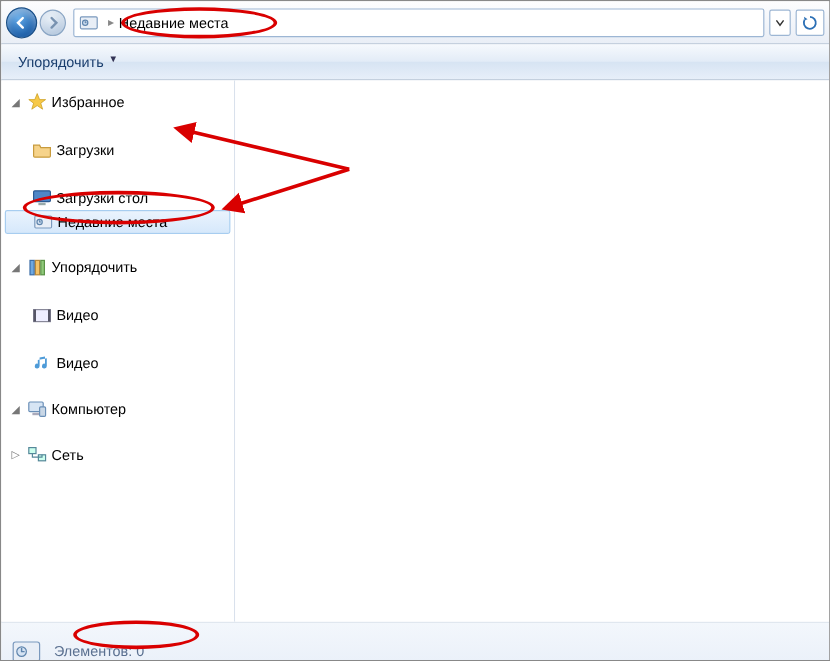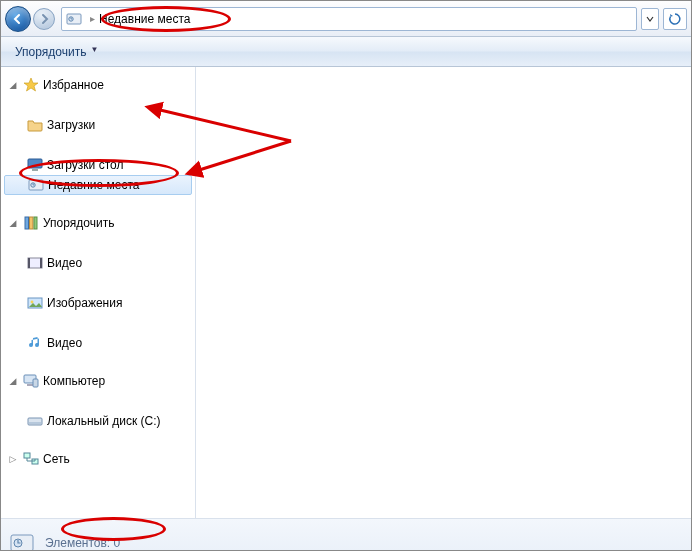--- a/index.html
+++ b/index.html
@@ -249,57 +249,38 @@
               <rect x="1" y="3" width="14" height="10" fill="#eef" stroke="#889"></rect>
               <rect x="1" y="3" width="2" height="10" fill="#556"></rect>
               <rect x="13" y="3" width="2" height="10" fill="#556"></rect>
             </svg>
         </span>
         <span class="lbl">Видео</span>
       </div>
       <div class="node child">
         <span class="ico">
           <svg width="16" height="16" viewBox="0 0 16 16">
-              <rect x="1" y="3" width="14" height="10" fill="#cfe5fb" stroke="#6a96c4"></rect>
-              <circle cx="5" cy="7" r="1.4" fill="#f7d358"></circle>
-              <path d="M2 12 L6 8 L9 11 L12 8 L15 12 Z" fill="#6fa55a"></path>
-            </svg>
-        </span>
-        <span class="lbl">Изображения</span>
-      </div>
-      <div class="node child">
-        <span class="ico">
-          <svg width="16" height="16" viewBox="0 0 16 16">
               <path d="M6 3 v7 a2 2 0 1 1 -1.5 -1.9 V5 L12 3.5 V10 a2 2 0 1 1 -1.5 -1.9 V2 Z" fill="#4e9bd8"></path>
             </svg>
         </span>
         <span class="lbl">Видео</span>
       </div>
     </div>
 
     <div class="group">
       <div class="node">
         <span class="exp">◢</span>
         <span class="ico">
           <svg width="16" height="16" viewBox="0 0 16 16">
               <rect x="1" y="2" width="12" height="8" rx="1" fill="#d7e5f4" stroke="#6a8fb7"></rect>
               <rect x="4" y="11" width="6" height="2" fill="#aab"></rect>
               <rect x="10" y="6" width="5" height="8" rx="1" fill="#c9d7e6" stroke="#6a8fb7"></rect>
             </svg>
         </span>
         <span class="lbl">Компьютер</span>
-      </div>
-      <div class="node child">
-        <span class="ico">
-          <svg width="16" height="16" viewBox="0 0 16 16">
-              <rect x="1" y="5" width="14" height="7" rx="1" fill="#d9e3ee" stroke="#7b95b3"></rect>
-              <rect x="2" y="9" width="12" height="2" fill="#b6c8db"></rect>
-            </svg>
-        </span>
-        <span class="lbl">Локальный диск (C:)</span>
       </div>
     </div>
 
     <div class="group">
       <div class="node">
         <span class="exp">▷</span>
         <span class="ico">
           <svg width="16" height="16" viewBox="0 0 16 16">
               <rect x="1" y="2" width="6" height="5" fill="#cfe" stroke="#589"></rect>
               <rect x="9" y="8" width="6" height="5" fill="#cfe" stroke="#589"></rect>

